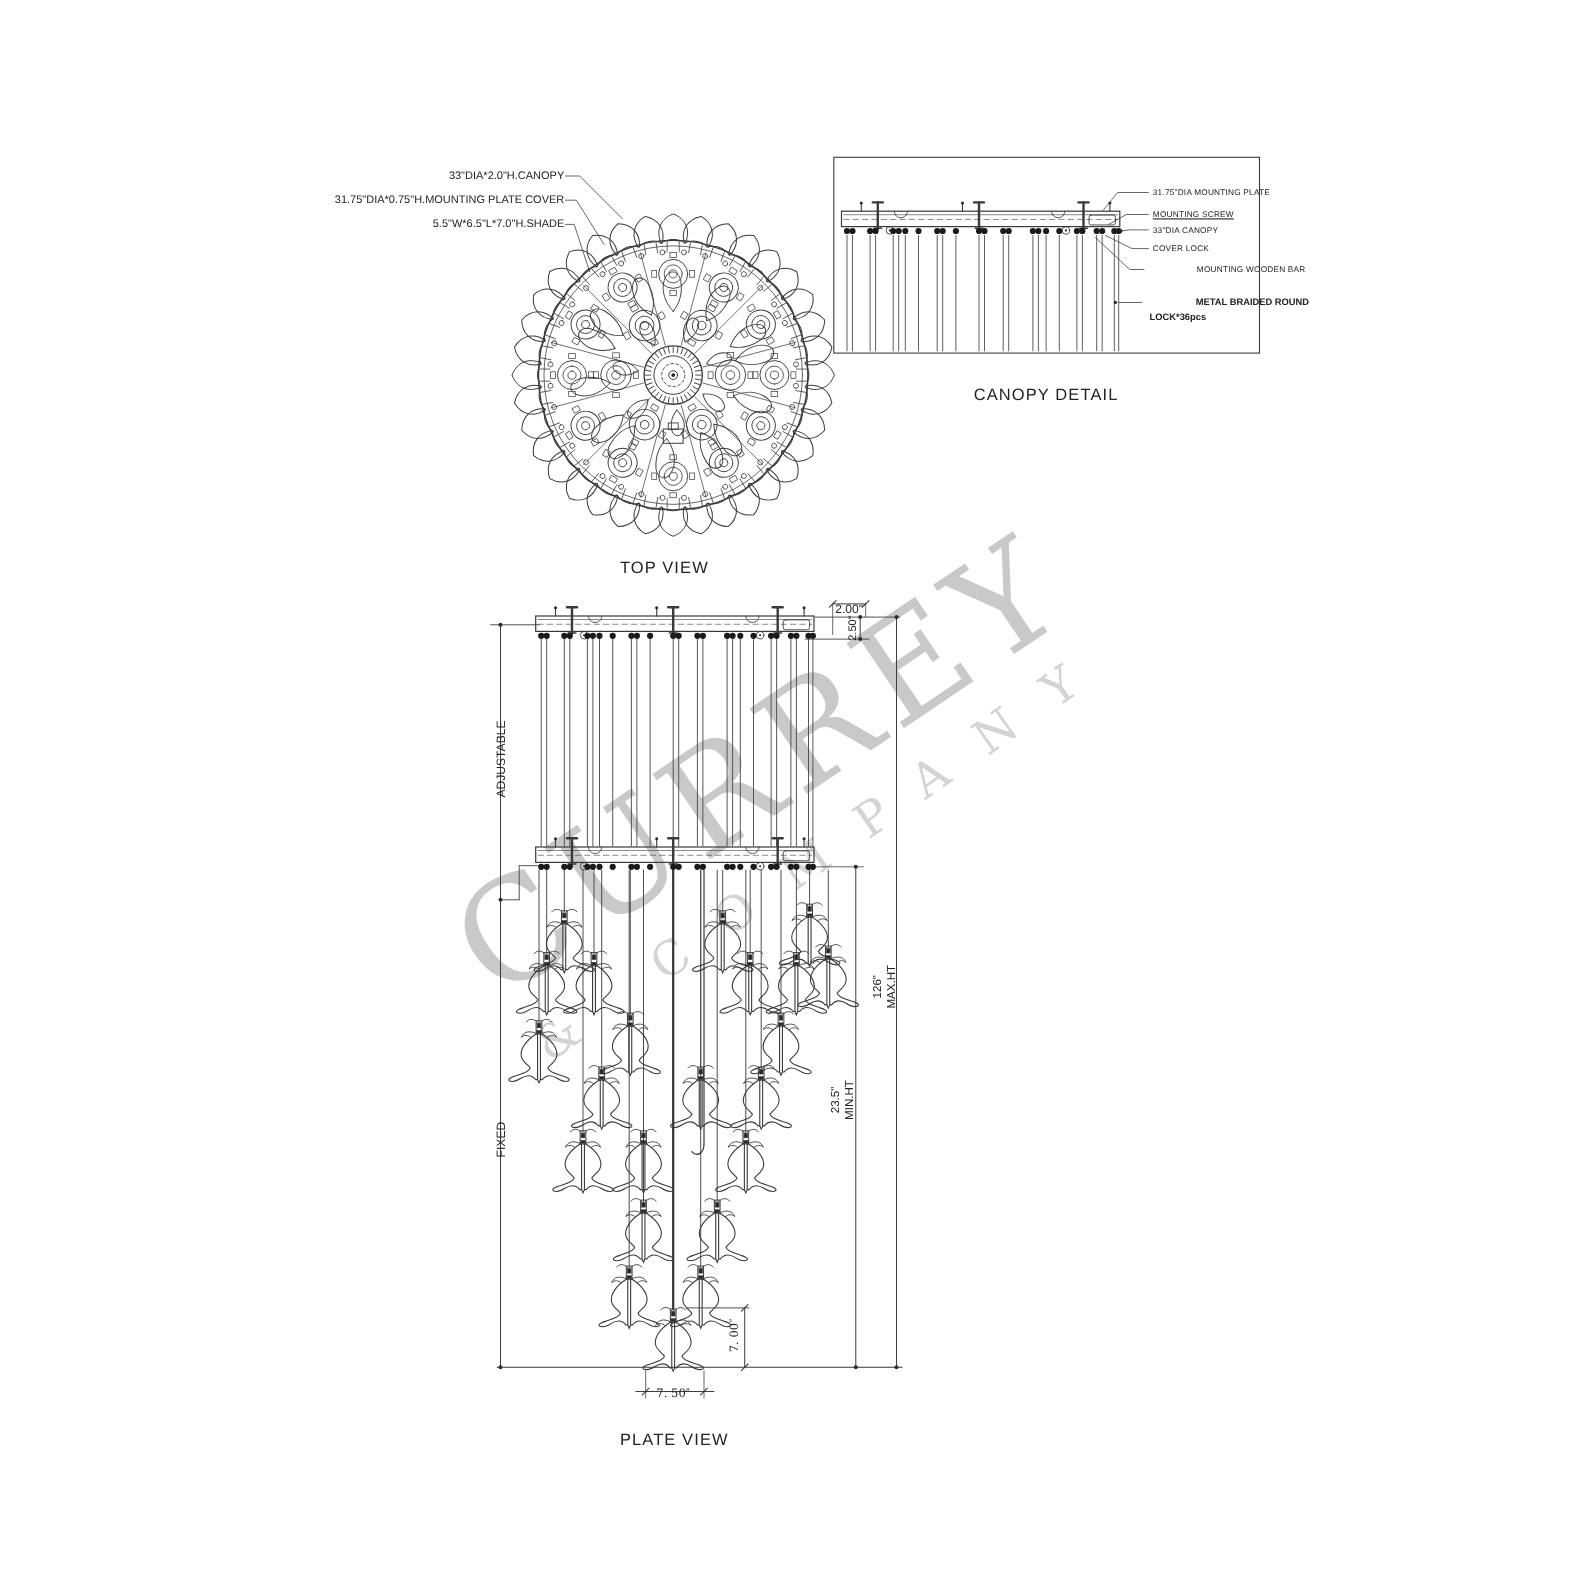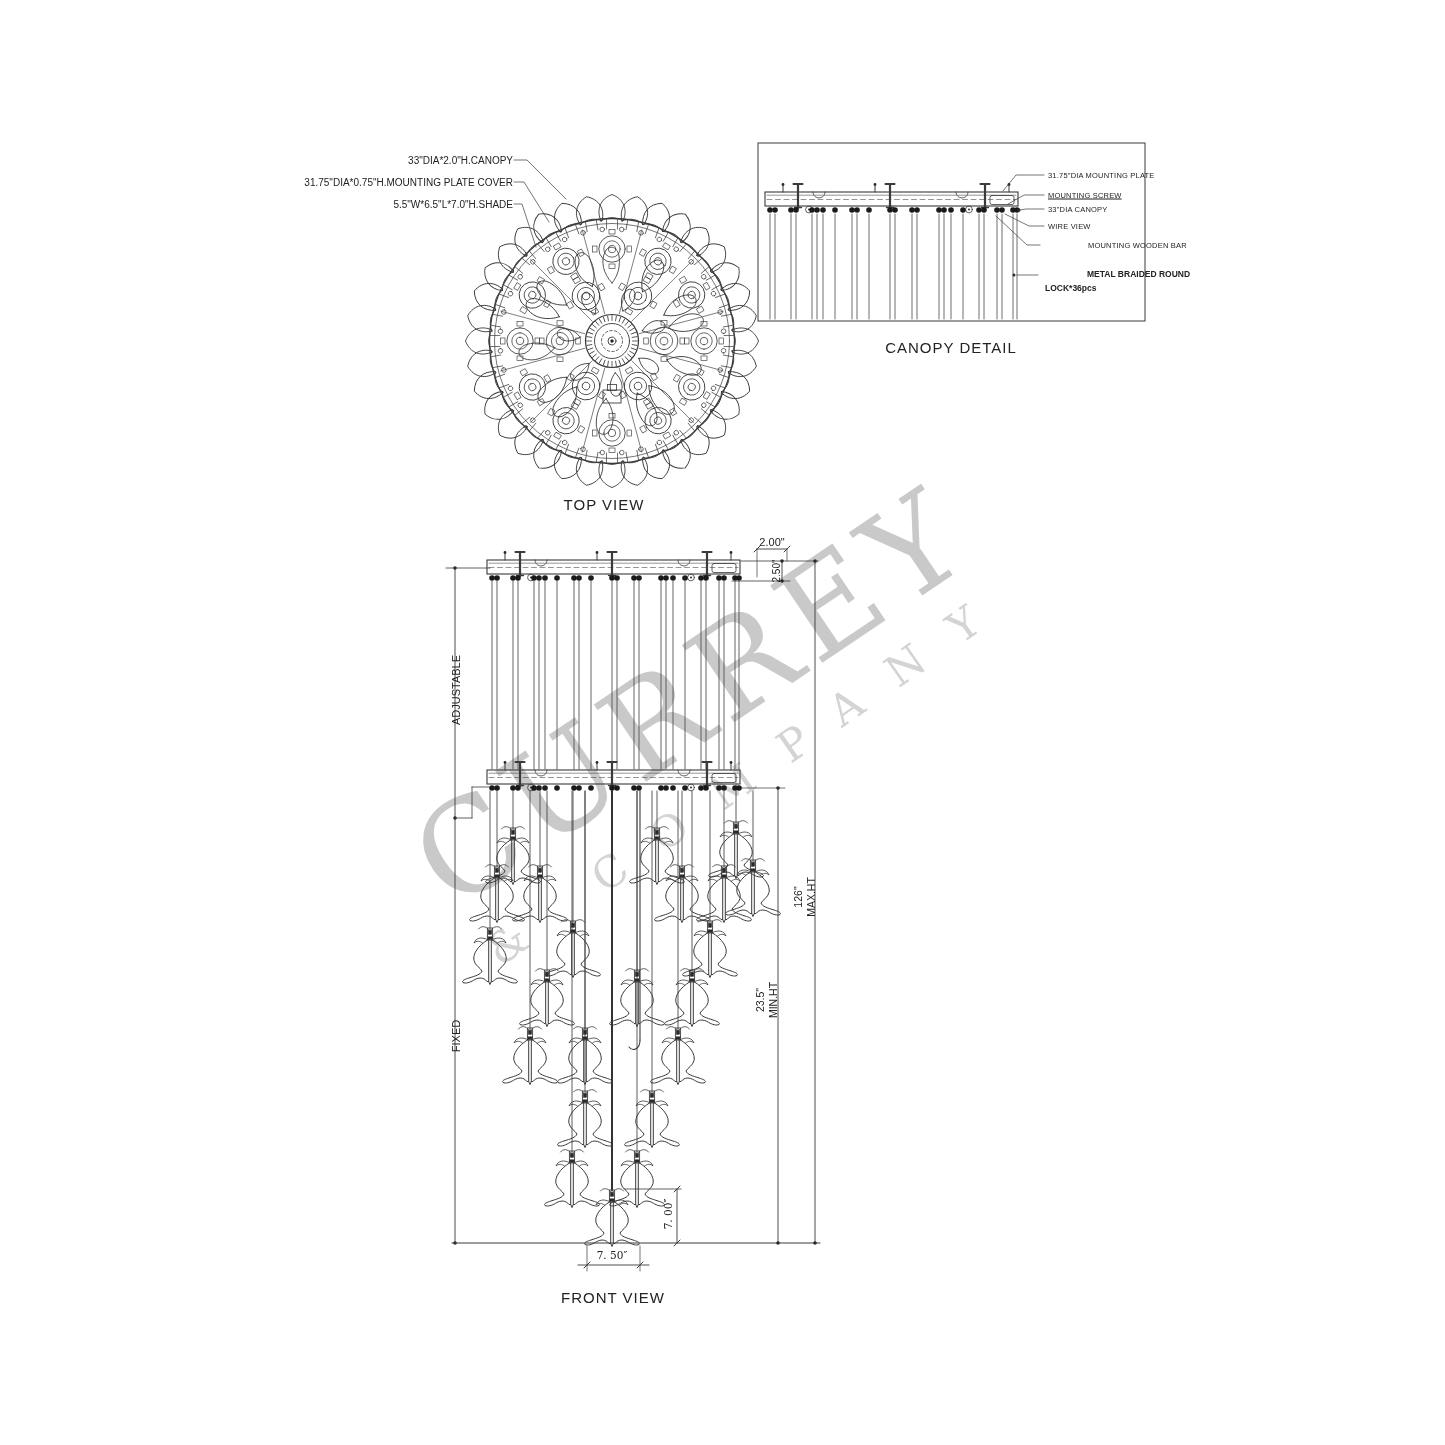--- a/index.html
+++ b/index.html
@@ -6,21 +6,21 @@
   body{width:1445px;height:1445px;position:relative;overflow:hidden;
        font-family:"Liberation Sans",sans-serif;}
   #stage{position:absolute;left:0;top:0;width:1445px;height:1445px;}
   .wm{position:absolute;white-space:nowrap;font-family:"DejaVu Serif",serif;}
   #wm1{left:430px;top:800px;transform:rotate(-34deg);transform-origin:0 78px;
        font-size:128px;letter-spacing:10px;color:#c9c9c9;}
   #wm2{left:498px;top:928px;transform:rotate(-35deg);transform-origin:0 36px;
        font-size:43px;letter-spacing:38px;color:#d4d4d4;}
   svg.draw{position:absolute;left:0;top:0;}
   .lbl{position:absolute;white-space:nowrap;color:#232323;}
-  .c{transform:translate(-50%,-50%);}
+  .c{transform:translate(-50%,-50%);margin-top:12px;}
   .r{transform:translate(-100%,-50%);}
   .l{transform:translate(0,-50%);}
   .v{transform:translate(-50%,-50%) rotate(-90deg);}
   .title{font-size:15px;letter-spacing:1px;}
   .callout{font-size:10px;}
   .cdlbl{font-size:7.5px;letter-spacing:.2px;}
   .note{font-size:8.5px;font-weight:bold;}
   .dim{font-size:11px;}
   .dims{font-size:10.5px;font-family:"DejaVu Serif",serif;}
   .dimpair{font-size:10.5px;text-align:center;line-height:12.5px;}
@@ -1084,33 +1084,33 @@
   </div>
 
 <div class="lbl r callout" style="left:513px;top:160px;">33"DIA*2.0"H.CANOPY</div>
 <div class="lbl r callout" style="left:513px;top:182px;">31.75"DIA*0.75"H.MOUNTING PLATE COVER</div>
 <div class="lbl r callout" style="left:513px;top:204px;">5.5"W*6.5"L*7.0"H.SHADE</div>
 <div class="lbl c title" style="left:604px;top:504px;">TOP VIEW</div>
 
 <div class="lbl l cdlbl" style="left:1048px;top:175px;">31.75"DIA MOUNTING PLATE</div>
 <div class="lbl l cdlbl" style="left:1048px;top:195px;text-decoration:underline;">MOUNTING SCREW</div>
 <div class="lbl l cdlbl" style="left:1048px;top:209px;">33"DIA CANOPY</div>
-<div class="lbl l cdlbl" style="left:1048px;top:226px;">WIRE VIEW</div>
+<div class="lbl l cdlbl" style="left:1048px;top:226px;">COVER LOCK</div>
 <div class="lbl l cdlbl" style="left:1048px;top:245px;padding-left:40px;">MOUNTING WOODEN BAR</div>
 <div class="lbl l note" style="left:1041px;top:274px;padding-left:46px;">METAL BRAIDED ROUND</div>
 <div class="lbl l note" style="left:1045px;top:288px;">LOCK*36pcs</div>
 <div class="lbl c title" style="left:951px;top:347px;">CANOPY DETAIL</div>
 
 <div class="lbl v dim" style="left:456px;top:690px;">ADJUSTABLE</div>
 <div class="lbl v dim" style="left:456px;top:1036px;">FIXED</div>
 <div class="lbl c dim" style="left:772px;top:542px;">2.00"</div>
 <div class="lbl v dim" style="left:776px;top:571px;font-size:10px;">2.50"</div>
 <div class="lbl v dimpair" style="left:804px;top:897px;">
   <span>126"</span>
   <span>MAX.HT</span>
 </div>
 <div class="lbl v dimpair" style="left:766px;top:1000px;">
   <span>23.5"</span>
   <span>MIN.HT</span>
 </div>
 <div class="lbl v dims" style="left:668px;top:1214px;">7. 00″</div>
 <div class="lbl c dims" style="left:612px;top:1255px;">7. 50″</div>
-<div class="lbl c title" style="left:613px;top:1297px;">FRONT VIEW</div>
+<div class="lbl c title" style="left:613px;top:1297px;">PLATE VIEW</div>
 
 </body></html>

